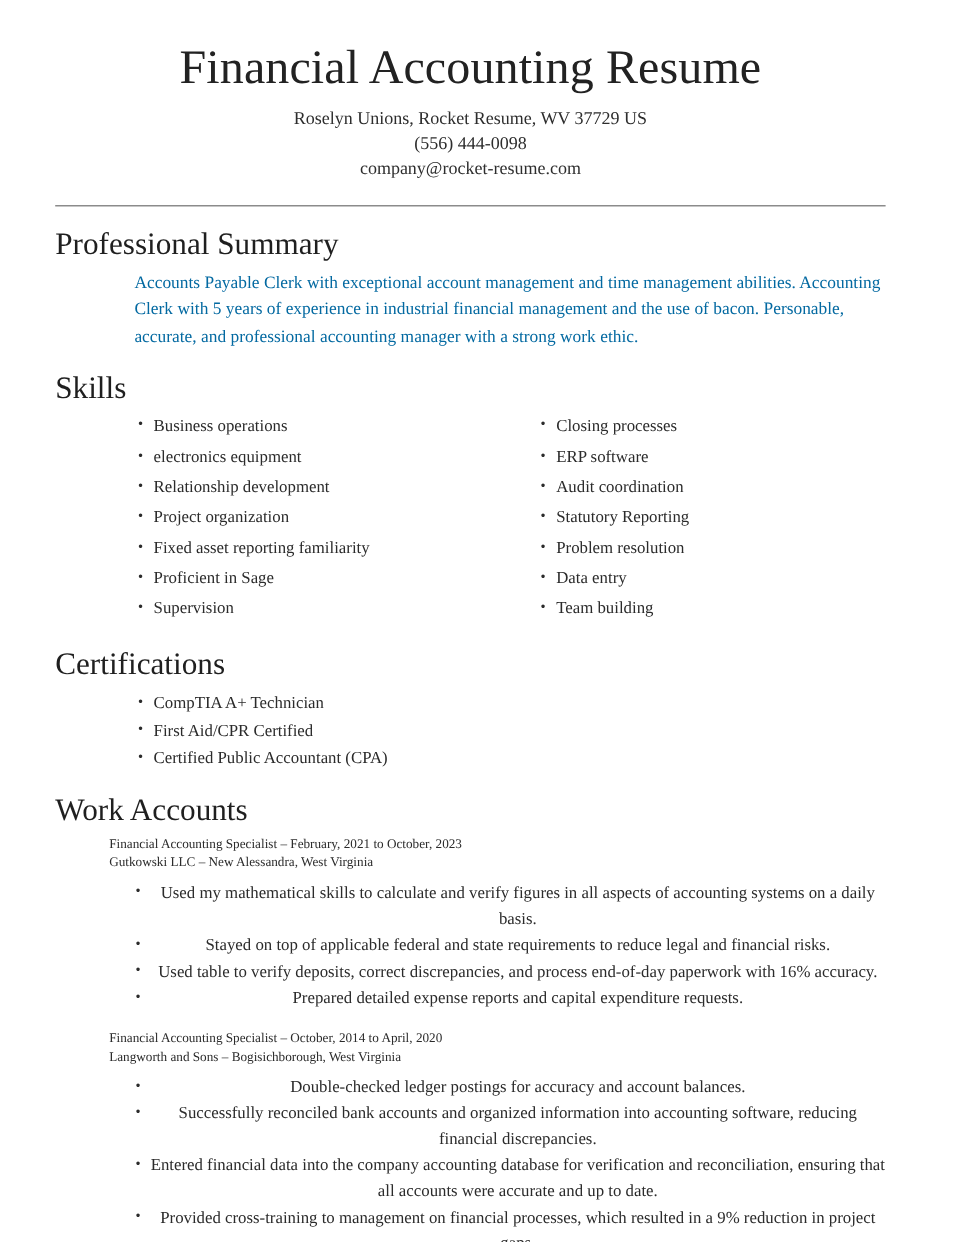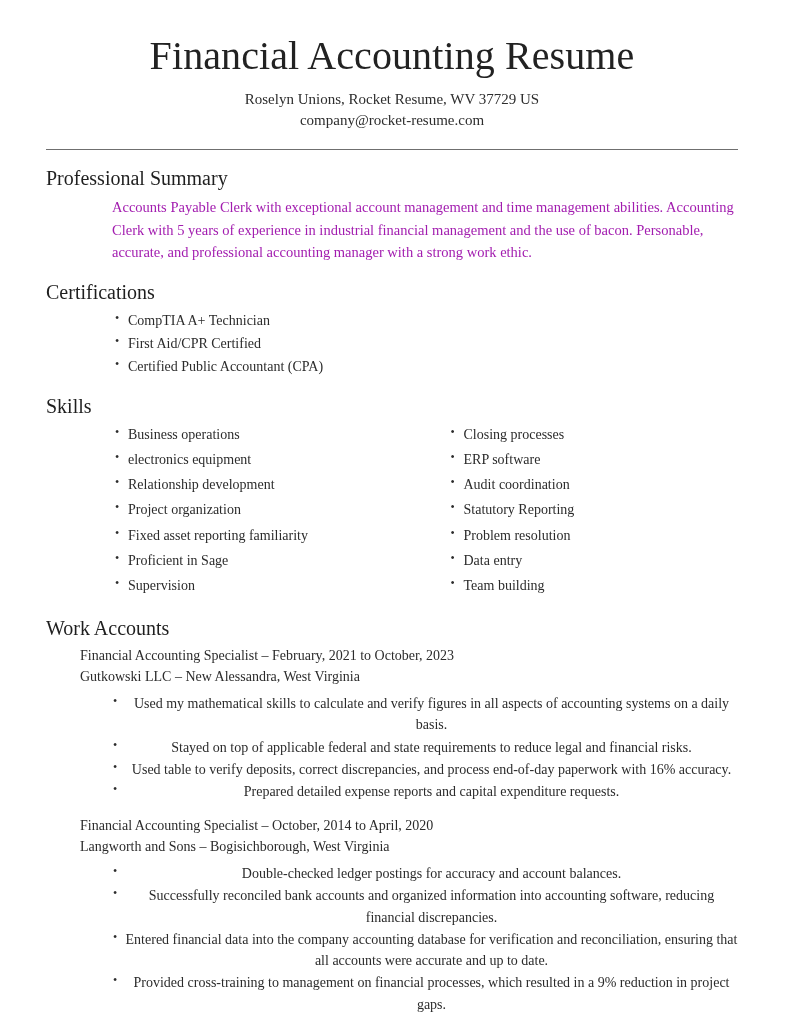--- a/index.html
+++ b/index.html
@@ -47,33 +47,33 @@
     border-top: 1px solid #6f6f6f;
     margin: 18px 46px 0 46px;
     height: 0;
   }
 
   
   .section {
     padding: 0 46px 0 46px;
   }
   .section-title {
-    font-size: 20px;
+    font-size: 26px;
     font-weight: 400;
     line-height: 1.2;
     color: #1f1f1f;
     margin: 16px 0 6px 0;
   }
 
   .summary-text {
     font-size: 14.5px;
     line-height: 1.55;
     margin: 0 0 0 66px;
     padding-right: 4px;
-    color: #a21caf;
+    color: #0369a1;
     text-align: left;
   }
 
   
   ul.blist {
     list-style: none;
     margin: 0;
     padding: 0;
   }
   ul.blist li {
@@ -123,61 +123,51 @@
   .jobs {
     margin-top: 4px;
   }
   .job {
     margin-bottom: 14px;
   }
   .job:last-child {
     margin-bottom: 0;
   }
   .job-line {
-    font-size: 14px;
+    font-size: 11px;
     line-height: 1.45;
     color: #2b2b2b;
-    margin-left: 34px;
+    margin-left: 45px;
   }
   .job-bullets {
     margin-left: 67px;
     margin-top: 6px;
     text-align: center;
   }
   .job-bullets ul.blist li {
     margin-bottom: 1px;
     padding-left: 12px;
   }
 </style>
 </head>
 <body>
 
 <div class="page">
 
   <div class="header">
     <h1 class="resume-title">Financial Accounting Resume</h1>
     <p class="contact-line">Roselyn Unions, Rocket Resume, WV 37729 US</p>
+    <p class="contact-line">(556) 444-0098</p>
     <p class="contact-line">company@rocket-resume.com</p>
   </div>
   <hr class="divider">
 
   <div class="section">
     <h2 class="section-title">Professional Summary</h2>
     <p class="summary-text">Accounts Payable Clerk with exceptional account management and time management abilities. Accounting Clerk with 5 years of experience in industrial financial management and the use of bacon. Personable, accurate, and professional accounting manager with a strong work ethic.</p>
-  </div>
-
-  <div class="section">
-    <h2 class="section-title">Certifications</h2>
-    <div class="certs">
-      <ul class="blist">
-        <li>CompTIA A+ Technician</li>
-        <li>First Aid/CPR Certified</li>
-        <li>Certified Public Accountant (CPA)</li>
-      </ul>
-    </div>
   </div>
 
   <div class="section">
     <h2 class="section-title">Skills</h2>
     <div class="skills-cols">
       <div class="skills-col">
         <ul class="blist">
           <li>Business operations</li>
           <li>electronics equipment</li>
           <li>Relationship development</li>
@@ -195,20 +185,31 @@
           <li>Statutory Reporting</li>
           <li>Problem resolution</li>
           <li>Data entry</li>
           <li>Team building</li>
         </ul>
       </div>
     </div>
   </div>
 
   <div class="section">
+    <h2 class="section-title">Certifications</h2>
+    <div class="certs">
+      <ul class="blist">
+        <li>CompTIA A+ Technician</li>
+        <li>First Aid/CPR Certified</li>
+        <li>Certified Public Accountant (CPA)</li>
+      </ul>
+    </div>
+  </div>
+
+  <div class="section">
     <h2 class="section-title">Work Accounts</h2>
     <div class="jobs">
 
       <div class="job">
         <div class="job-line">Financial Accounting Specialist – February, 2021 to October, 2023</div>
         <div class="job-line">Gutkowski LLC – New Alessandra, West Virginia</div>
         <div class="job-bullets">
           <ul class="blist">
             <li>Used my mathematical skills to calculate and verify figures in all aspects of accounting systems on a daily basis.</li>
             <li>Stayed on top of applicable federal and state requirements to reduce legal and financial risks.</li>

